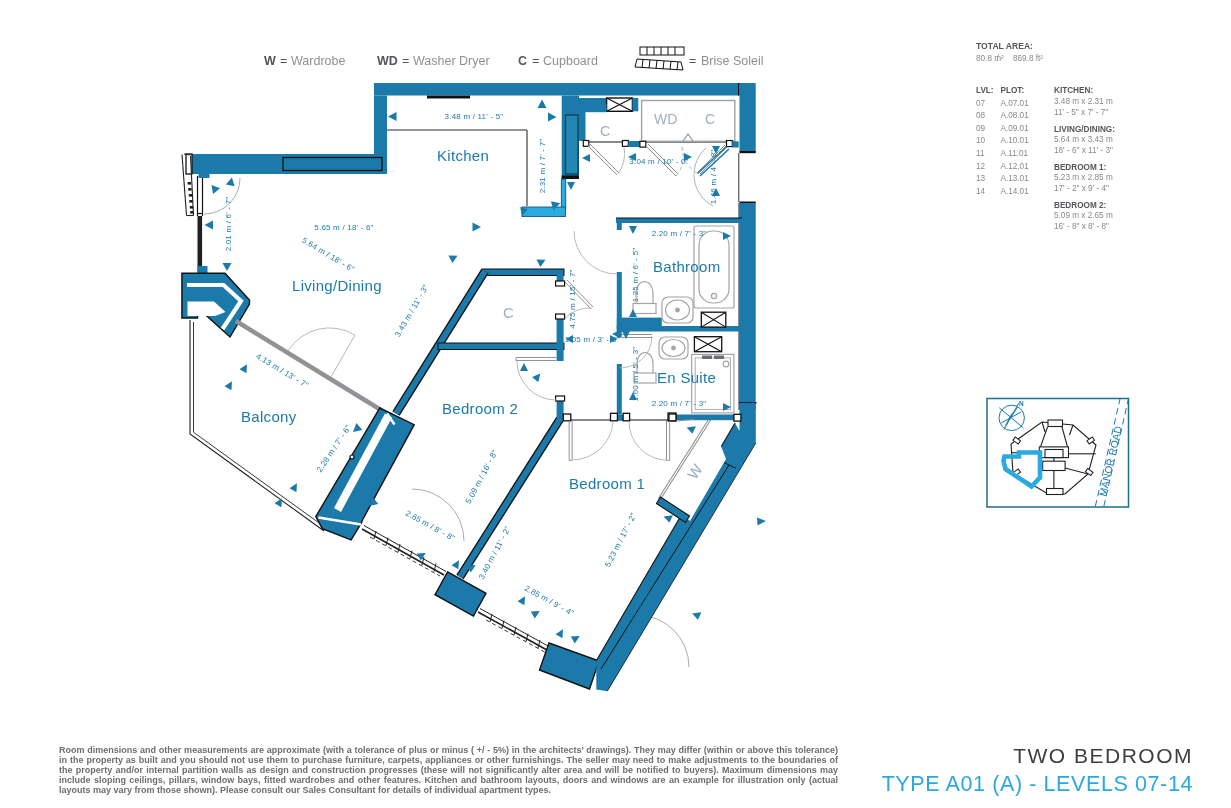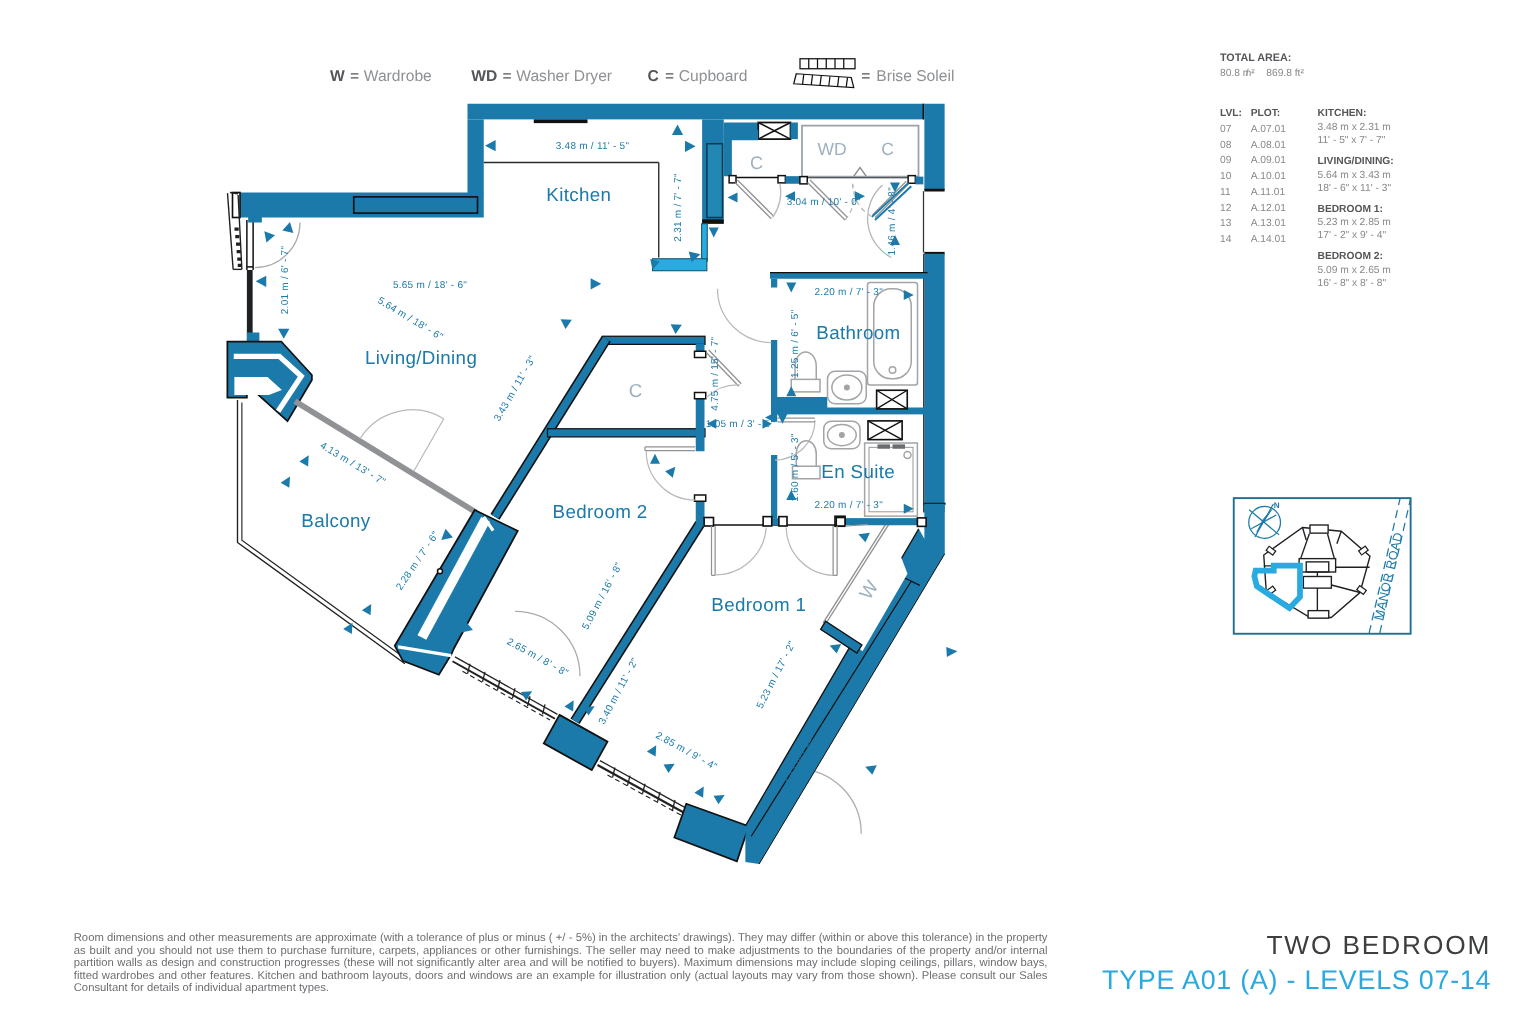--- a/index.html
+++ b/index.html
@@ -1,21 +1,21 @@
 <!DOCTYPE html>
 <html><head>
 <meta charset="utf-8">
 <style>
 html,body{margin:0;padding:0;background:#ffffff;width:1231px;height:808px;overflow:hidden;}
 *{font-family:"Liberation Sans",sans-serif;}
 svg text{font-family:"Liberation Sans",sans-serif;}
 .dim{font-size:8px;fill:#1b7aa9;letter-spacing:.2px;}
 .room{font-size:15px;fill:#1b7aa9;letter-spacing:0.3px;}
 .cletter{fill:#9db0c0;}
-.disc{position:absolute;left:59px;top:744.5px;width:779px;font-size:9px;line-height:10.15px;color:#6d6e71;text-align:justify;}
+.disc{position:absolute;left:59px;top:744.5px;width:779px;font-size:9px;line-height:10.15px;color:#6d6e71;text-align:justify;font-weight:bold;}
 </style>
 </head>
 <body>
 <svg width="1231" height="808" viewBox="0 0 1231 808">
 
 <rect x="0" y="0" width="1231" height="808" fill="#ffffff"></rect>
 <g id="legend" font-size="12.5">
 
 <text x="264" y="65" fill="#55565a" font-weight="bold">W</text>
 <text x="280" y="65" fill="#55565a">=</text>

